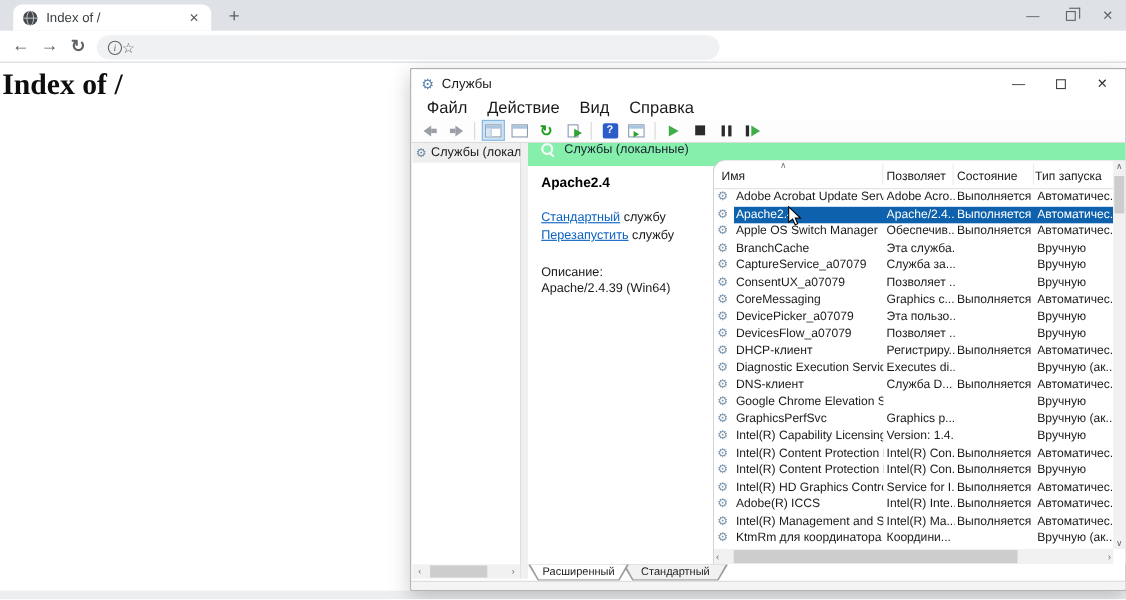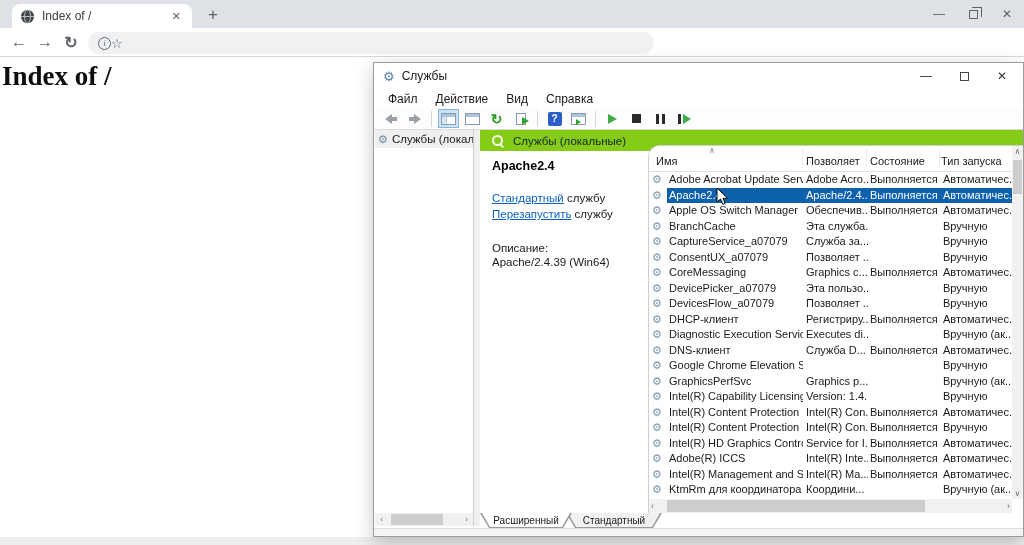--- a/index.html
+++ b/index.html
@@ -54,21 +54,21 @@
                   display:flex; align-items:center; }
   .svc-app-ico { margin-left:9px; font-size:13px; color:#5b84ad; line-height:1; }
   .svc-title { font-size:12px; color:#1a1a1a; margin-left:7px; }
   .svc-caption-btns { position:absolute; right:2px; top:0; height:26px; display:flex; }
   .svc-cap { width:38px; height:26px; display:flex; align-items:center; justify-content:center;
              color:#333; font-size:12px; }
   .max-ico { width:9px; height:9px; border:1px solid #444; }
 
   .svc-menubar { position:absolute; left:0; top:26px; right:0; height:19px; background:#fff;
                  display:flex; align-items:center; padding-left:5px; }
-  .svc-menu-item { font-size:12px; color:#1a1a1a; padding:0 9px; }
+  .svc-menu-item { font-size:15px; color:#1a1a1a; padding:0 9px; }
 
   .svc-toolbar { position:absolute; left:0; top:45px; right:0; height:22px; background:#fdfdfd;
                  border-bottom:1px solid #dcdcdc; display:flex; align-items:center; padding-left:6px; gap:3px; }
   .tbtn { width:21px; height:19px; display:flex; align-items:center; justify-content:center; }
   .tbtn.active { background:#cde4f7; border:1px solid #84b6e0; }
   .tsep { width:1px; height:16px; background:#d6d6d6; margin:0 3px; }
   .barrow-l { display:flex; align-items:center; }
   .barrow-l .tri { width:0; height:0; border-top:5px solid transparent; border-bottom:5px solid transparent; border-right:7px solid #9aa0a6; }
   .barrow-l .tail { width:5px; height:4px; background:#9aa0a6; }
   .barrow-r { display:flex; align-items:center; }
@@ -102,22 +102,22 @@
   .tree-item .gear { font-size:11px; color:#6e8ca6; margin-right:4px; }
   .tree-item .lbl { font-size:11.5px; color:#1a1a1a; }
   .tree-hscroll { position:absolute; left:0; right:0; bottom:0; height:13px; background:#f1f1f1;
                   display:flex; align-items:center; }
   .scr-arrow { width:13px; text-align:center; font-size:8px; color:#6a6a6a; line-height:13px; }
   .tree-thumb { position:absolute; left:16px; width:52px; top:1px; bottom:1px; background:#cdcdcd; }
 
   .splitter { position:absolute; left:100px; top:0; width:6px; height:396px; background:#f0f0f0; }
 
   .mid-pane { position:absolute; left:106px; top:0; right:0; height:383px; background:#fff; }
-  .mid-header { position:absolute; left:0; top:0; right:0; height:21px; background:#84cc16;
-                display:flex; align-items:center; }
+  .mid-header { position:absolute; left:0; top:0; right:0; height:21px; background:#86efac;
+                display:flex; align-items:flex-start; }
   .mh-ico { width:11px; height:11px; border:2px solid rgba(255,255,255,.92); border-radius:50%;
             margin-left:12px; position:relative; }
   .mh-ico::after { content:""; position:absolute; right:-3px; bottom:-3px; width:4px; height:2px;
             background:rgba(255,255,255,.92); transform:rotate(45deg); }
   .mh-title { font-size:11.5px; color:#17232f; margin-left:10px; }
 
   .info-pane { position:absolute; left:0; top:21px; width:168px; bottom:0; background:#fff; padding:8px 0 0 12px; }
   .svc-name { font-size:12.5px; font-weight:bold; color:#000; }
   .svc-links { margin-top:17px; font-size:11.5px; color:#1a1a1a; line-height:16px; }
   .svc-link { color:#0b62c1; text-decoration:underline; }

